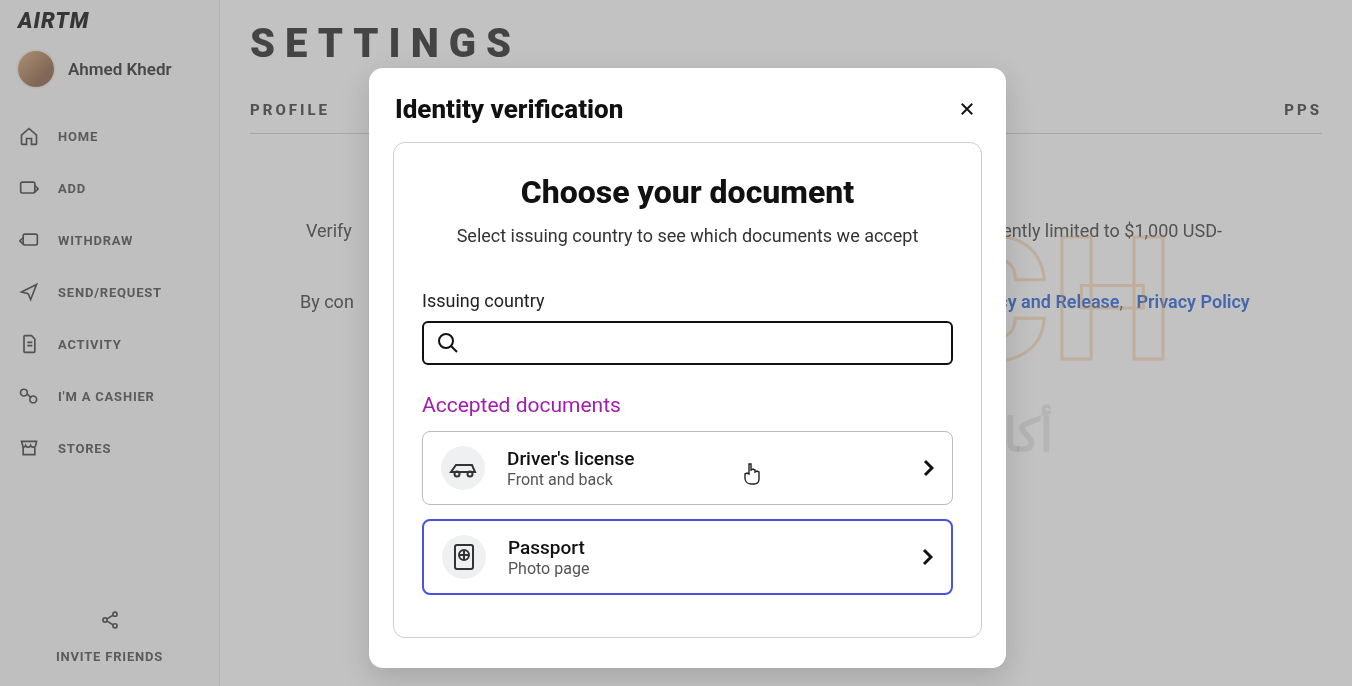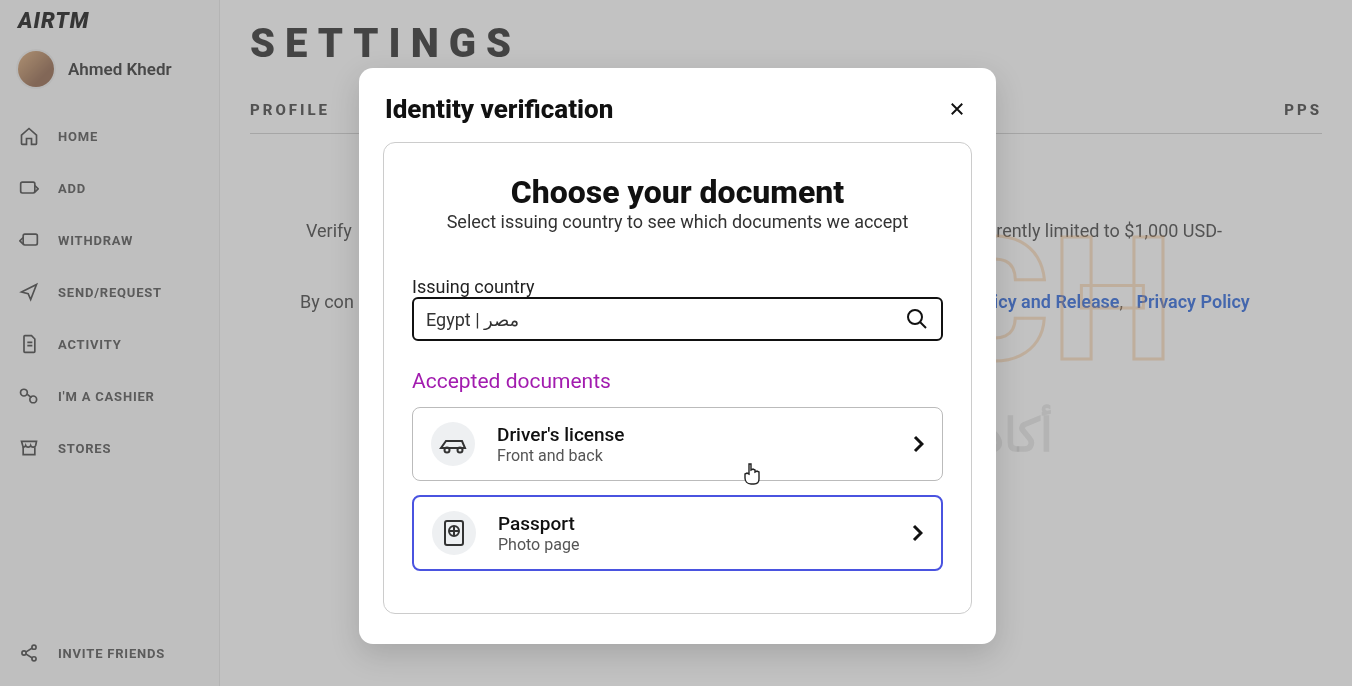--- a/index.html
+++ b/index.html
@@ -10,21 +10,21 @@
 .sidebar { width:220px; background:#fafafa; border-right:1px solid #e6e6e6; display:flex; flex-direction:column; padding-top:4px; }
 .logo-row { padding:4px 18px 6px; }
 .logo { font-weight:900; font-size:22px; letter-spacing:1px; font-style:italic; }
 .user-row { display:flex; align-items:center; gap:14px; padding:12px 18px 20px; }
 .avatar { width:36px; height:36px; border-radius:50%; background:linear-gradient(135deg,#d9a46d 0%,#8a5a3d 70%); box-shadow:0 0 0 2px rgba(0,0,0,.05); }
 .user-name { font-weight:600; font-size:17px; color:#222; }
 .nav { flex:1; display:flex; flex-direction:column; gap:30px; padding:18px 18px 0; }
 .nav-item { display:flex; align-items:center; gap:18px; color:#444; font-size:13px; font-weight:700; letter-spacing:.8px; cursor:pointer; }
 .nav-item .icn { width:22px; height:22px; display:flex; align-items:center; justify-content:center; color:#333; }
 .nav-bottom { padding:0 18px 22px; }
-.nav-bottom .nav-item { margin-top:auto; }
+.nav-bottom .nav-item { margin-top:auto;flex-direction:column; }
 
 .main { flex:1; position:relative; }
 .topbar { display:flex; align-items:center; padding:0 30px; height:34px; font-size:14px; color:#555; gap:10px; }
 .topbar .bal-lbl { color:#666; }
 .topbar .bal-val { font-weight:700; color:#222; }
 .topbar-right { margin-left:auto; display:flex; align-items:center; gap:20px; }
 .page { padding:20px 30px; }
 .page-title { font-size:40px; font-weight:900; letter-spacing:10px; color:#1a1a1a; margin-bottom:34px; }
 .tabs { display:flex; gap:60px; border-bottom:1px solid #ccc; font-size:15px; font-weight:800; letter-spacing:3px; color:#333; padding-bottom:14px; }
 .body-text1 { margin-top:86px; font-size:18px; color:#333; text-align:left; padding-left:56px; }
@@ -34,28 +34,28 @@
 
 
 .watermark { position:absolute; inset:0; pointer-events:none; display:flex; flex-direction:column; align-items:center; justify-content:center; }
 .wm-line1 { font-size:170px; font-weight:900; letter-spacing:4px; color:rgba(0,0,0,0); -webkit-text-stroke:3px rgba(240,150,60,.35); line-height:.9; }
 .wm-line2 { font-size:46px; color:rgba(150,150,150,.25); margin-top:30px; font-weight:600; letter-spacing:4px; }
 
 
 .dim { position:absolute; inset:0; background:rgba(120,120,120,.45); }
 
 
-.modal { position:absolute; left:359px; top:68px; width:637px; background:#fff; border-radius:14px; padding:26px 24px 30px; box-shadow:0 10px 30px rgba(0,0,0,.15); }
+.modal { position:absolute; left:369px; top:68px; width:637px; background:#fff; border-radius:14px; padding:26px 24px 30px; box-shadow:0 10px 30px rgba(0,0,0,.15); }
 .modal-head { display:flex; align-items:center; justify-content:space-between; padding:0 2px 18px; }
 .modal-title { font-size:26px; font-weight:800; color:#111; }
 .close-x { width:26px; height:26px; display:flex; align-items:center; justify-content:center; cursor:pointer; font-size:22px; color:#222; }
 .panel { border:1px solid #ccc; border-radius:12px; padding:30px 28px 28px; }
-.panel h2 { text-align:center; font-size:32px; font-weight:800; color:#111; }
+.panel h2 { text-align:center; font-size:32px; font-weight:800; color:#111; margin-bottom:14px; }
 .panel .sub { text-align:center; font-size:18px; color:#333; margin-bottom:44px; }
-.fld-label { font-size:18px; color:#222; }
+.fld-label { font-size:18px; color:#222; margin-bottom:10px; }
 .country-box { display:flex; align-items:center; border:2.5px solid #111; border-radius:6px; padding:8px 12px; margin-bottom:28px; position:relative; }
 .country-box input { border:none; outline:none; font-size:18px; color:#333; flex:1; background:transparent; }
 .country-box .srch { width:24px; height:24px; color:#222; }
 
 .acc-label { font-size:21px; color:#a21caf; margin-bottom:14px; }
 .doc-item { display:flex; align-items:center; gap:22px; border:1px solid #bbb; border-radius:8px; padding:14px 18px; cursor:pointer; margin-bottom:14px; position:relative; }
 .doc-item.sel { border:2.5px solid #4a53e0; }
 .doc-ic { width:44px; height:44px; border-radius:50%; background:#eef0f2; display:flex; align-items:center; justify-content:center; color:#333; }
 .doc-txt .t1 { font-size:19px; color:#111; font-weight:500; }
 .doc-txt .t2 { font-size:16px; color:#555; }
@@ -201,21 +201,20 @@
         </svg>
     </div>
   </div>
 
   <div class="panel">
     <h2>Choose your document</h2>
     <div class="sub">Select issuing country to see which documents we accept</div>
 
     <div class="fld-label">Issuing country</div>
     <div class="country-box">
-      <input type="text" value="Egypt | مصر" style="">
       <span class="srch">
         <svg width="24" height="24" viewBox="0 0 24 24" fill="none" stroke="#111" stroke-width="2">
             <circle cx="10" cy="10" r="7"></circle>
             <path d="M21 21l-6-6"></path>
           </svg>
       </span>
     </div>
 
     <div class="acc-label">Accepted documents</div>
 

